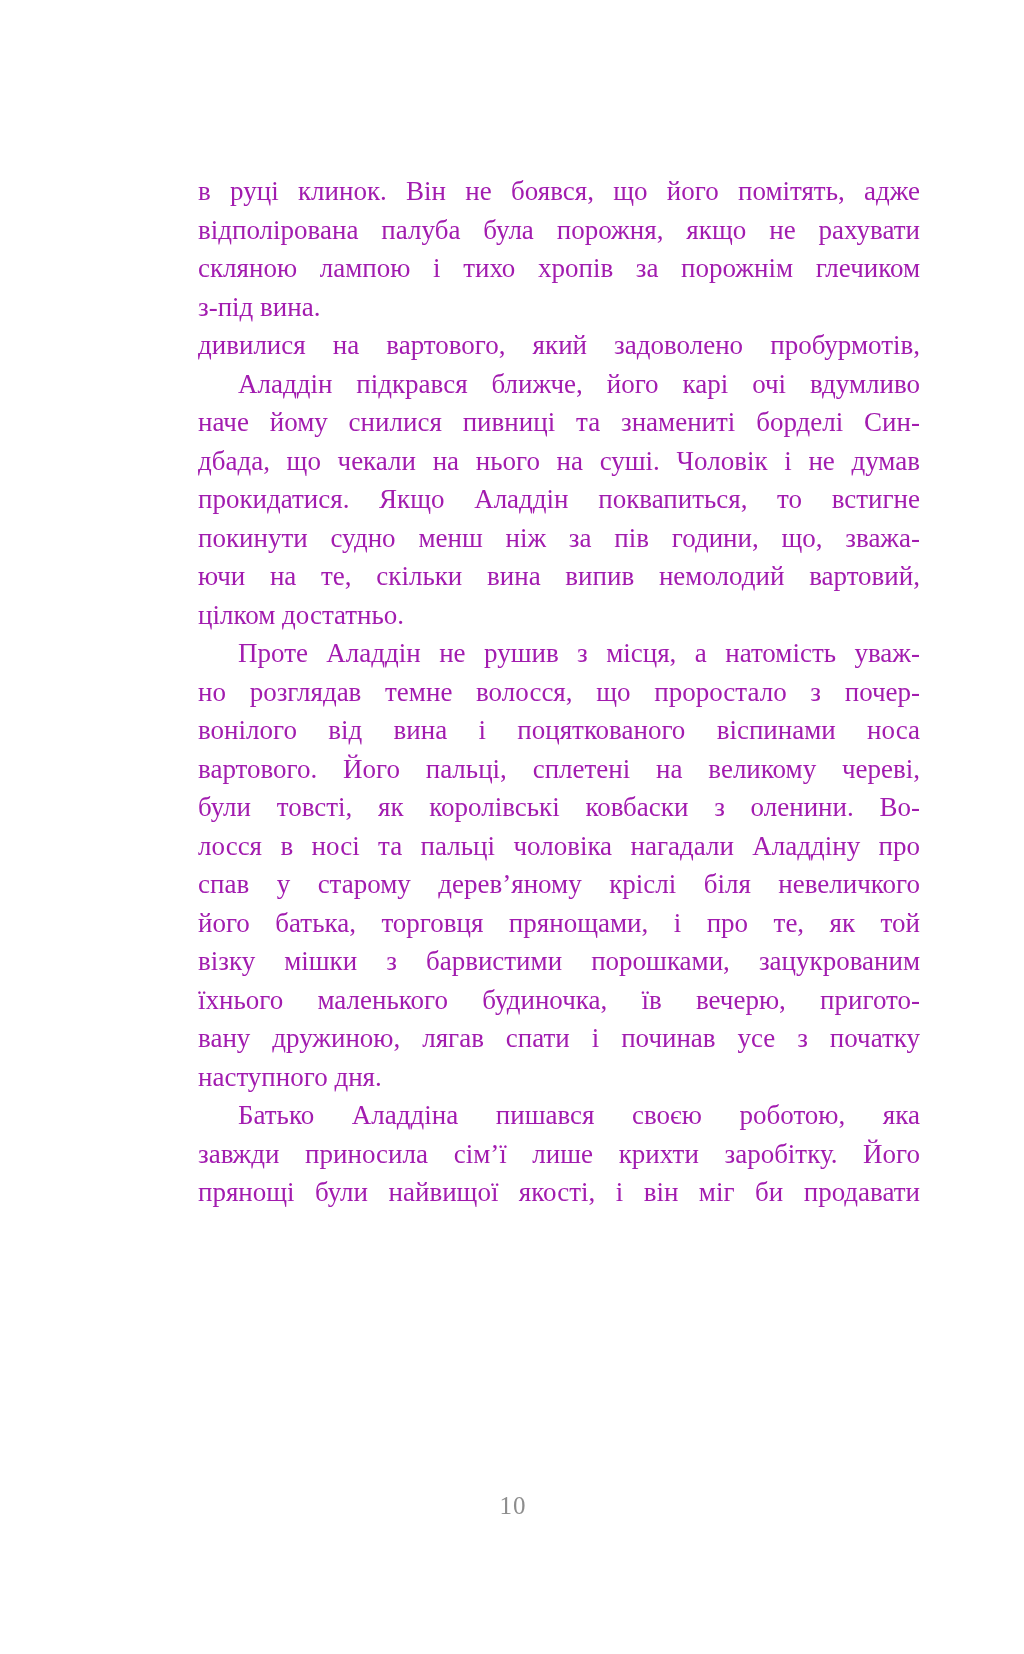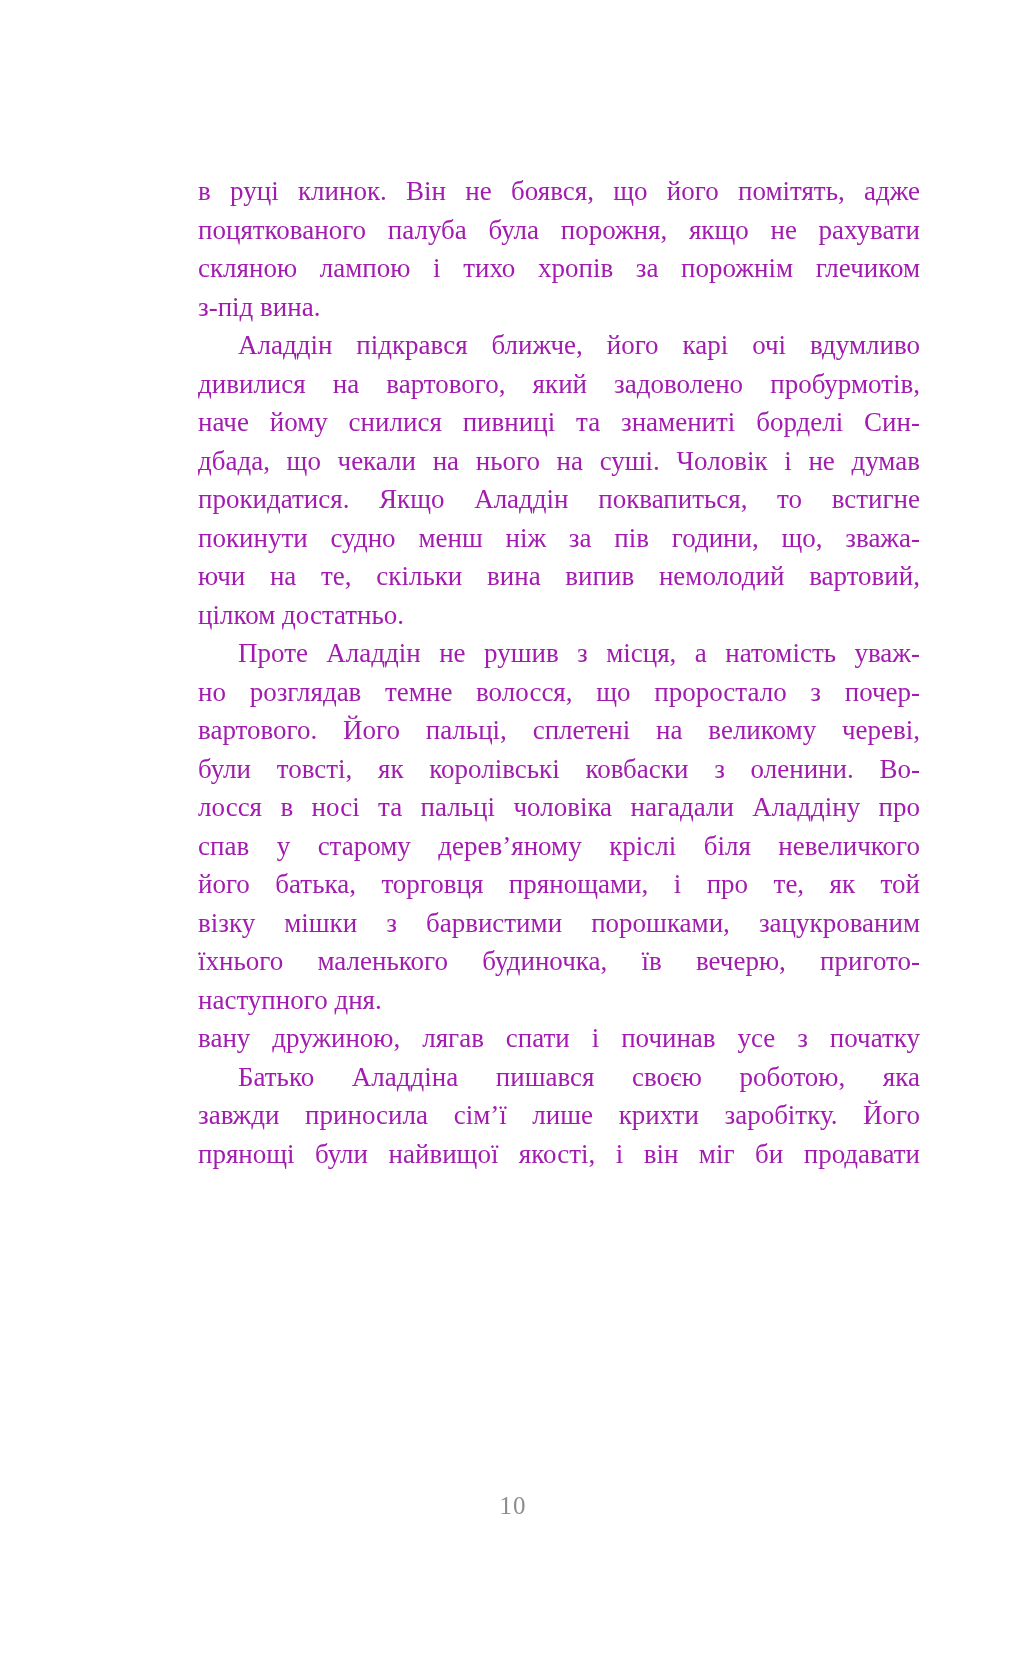--- a/index.html
+++ b/index.html
@@ -58,46 +58,47 @@
     letter-spacing: 1px;
   }
 </style>
 </head>
 <body>
 
 <div class="book-page">
   <div class="text-block">
       <div class="paragraph">
         <div class="line">в руці клинок. Він не боявся, що його помітять, адже</div>
-        <div class="line">поцяткованого палуба була порожня, якщо не рахувати</div>
+        <div class="line">відполірована палуба була порожня, якщо не рахувати</div>
         <div class="line">скляною лампою і тихо хропів за порожнім глечиком</div>
         <div class="line line-last">з-під вина.</div>
       </div>
       <div class="paragraph">
+        <div class="line">дивилися на вартового, який задоволено пробурмотів,</div>
         <div class="line line-indent">Аладдін підкрався ближче, його карі очі вдумливо</div>
-        <div class="line">дивилися на вартового, який задоволено пробурмотів,</div>
         <div class="line">наче йому снилися пивниці та знамениті борделі Син-</div>
         <div class="line">дбада, що чекали на нього на суші. Чоловік і не думав</div>
         <div class="line">прокидатися. Якщо Аладдін поквапиться, то встигне</div>
         <div class="line">покинути судно менш ніж за пів години, що, зважа-</div>
         <div class="line">ючи на те, скільки вина випив немолодий вартовий,</div>
         <div class="line line-last">цілком достатньо.</div>
       </div>
       <div class="paragraph">
         <div class="line line-indent">Проте Аладдін не рушив з місця, а натомість уваж-</div>
         <div class="line">но розглядав темне волосся, що проростало з почер-</div>
+        <div class="line">вонілого від вина і поцяткованого віспинами носа</div>
         <div class="line">вартового. Його пальці, сплетені на великому череві,</div>
         <div class="line">були товсті, як королівські ковбаски з оленини. Во-</div>
         <div class="line">лосся в носі та пальці чоловіка нагадали Аладдіну про</div>
         <div class="line">спав у старому дерев’яному кріслі біля невеличкого</div>
         <div class="line">його батька, торговця прянощами, і про те, як той</div>
         <div class="line">візку мішки з барвистими порошками, зацукрованим</div>
         <div class="line">їхнього маленького будиночка, їв вечерю, пригото-</div>
+        <div class="line">вану дружиною, лягав спати і починав усе з початку</div>
         <div class="line line-last">наступного дня.</div>
-        <div class="line">вану дружиною, лягав спати і починав усе з початку</div>
       </div>
       <div class="paragraph">
         <div class="line line-indent">Батько Аладдіна пишався своєю роботою, яка</div>
         <div class="line">завжди приносила сім’ї лише крихти заробітку. Його</div>
         <div class="line">прянощі були найвищої якості, і він міг би продавати</div>
       </div>
     </div>
   <div class="folio">10</div>
 </div>
 

